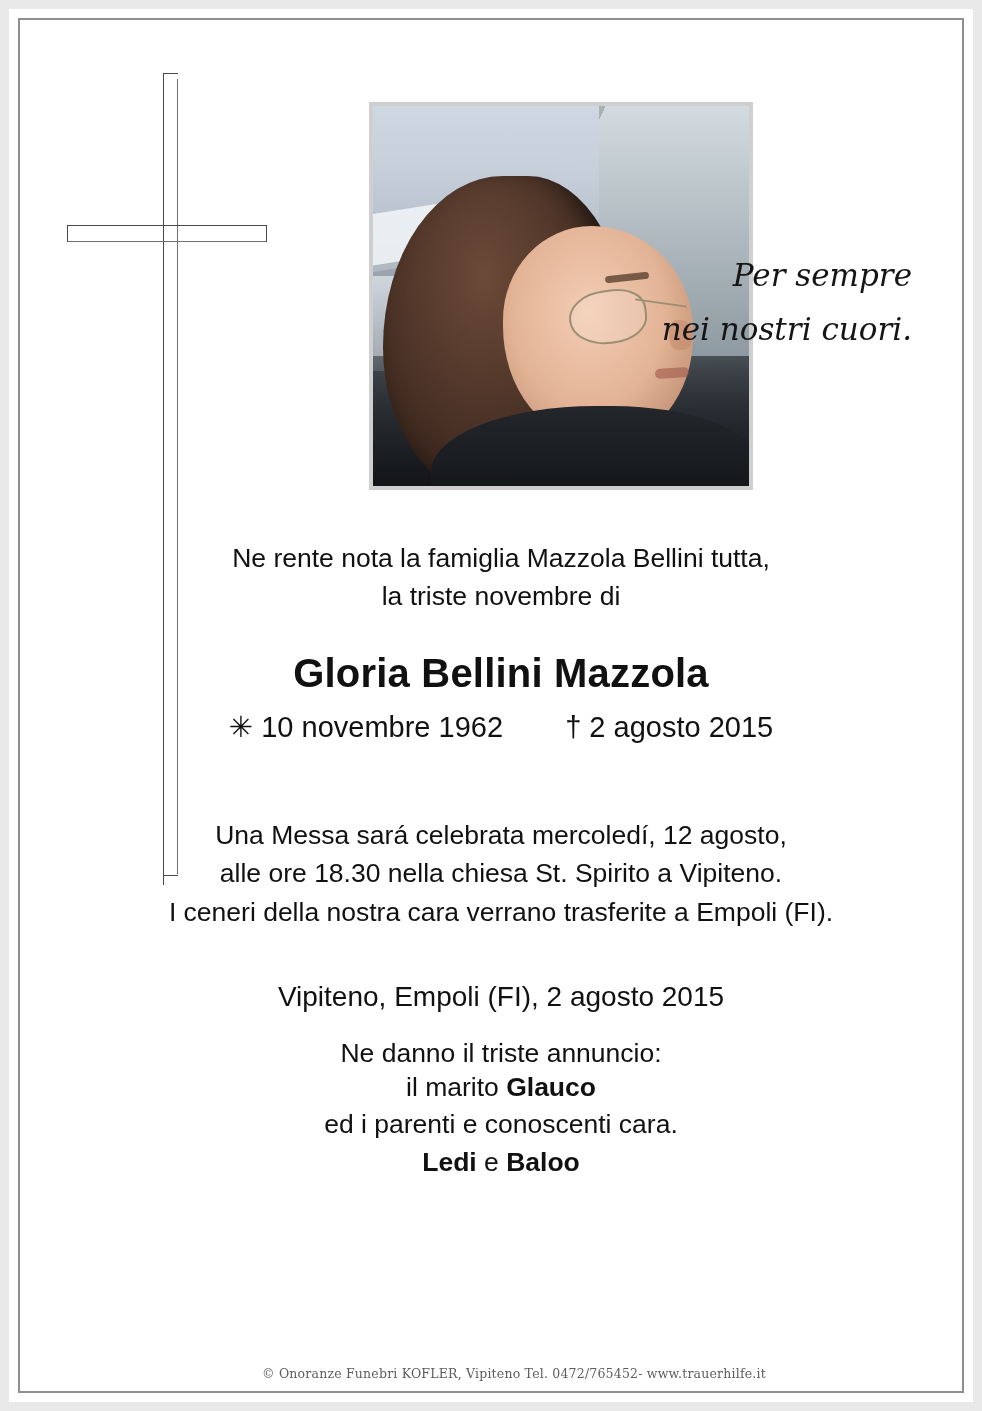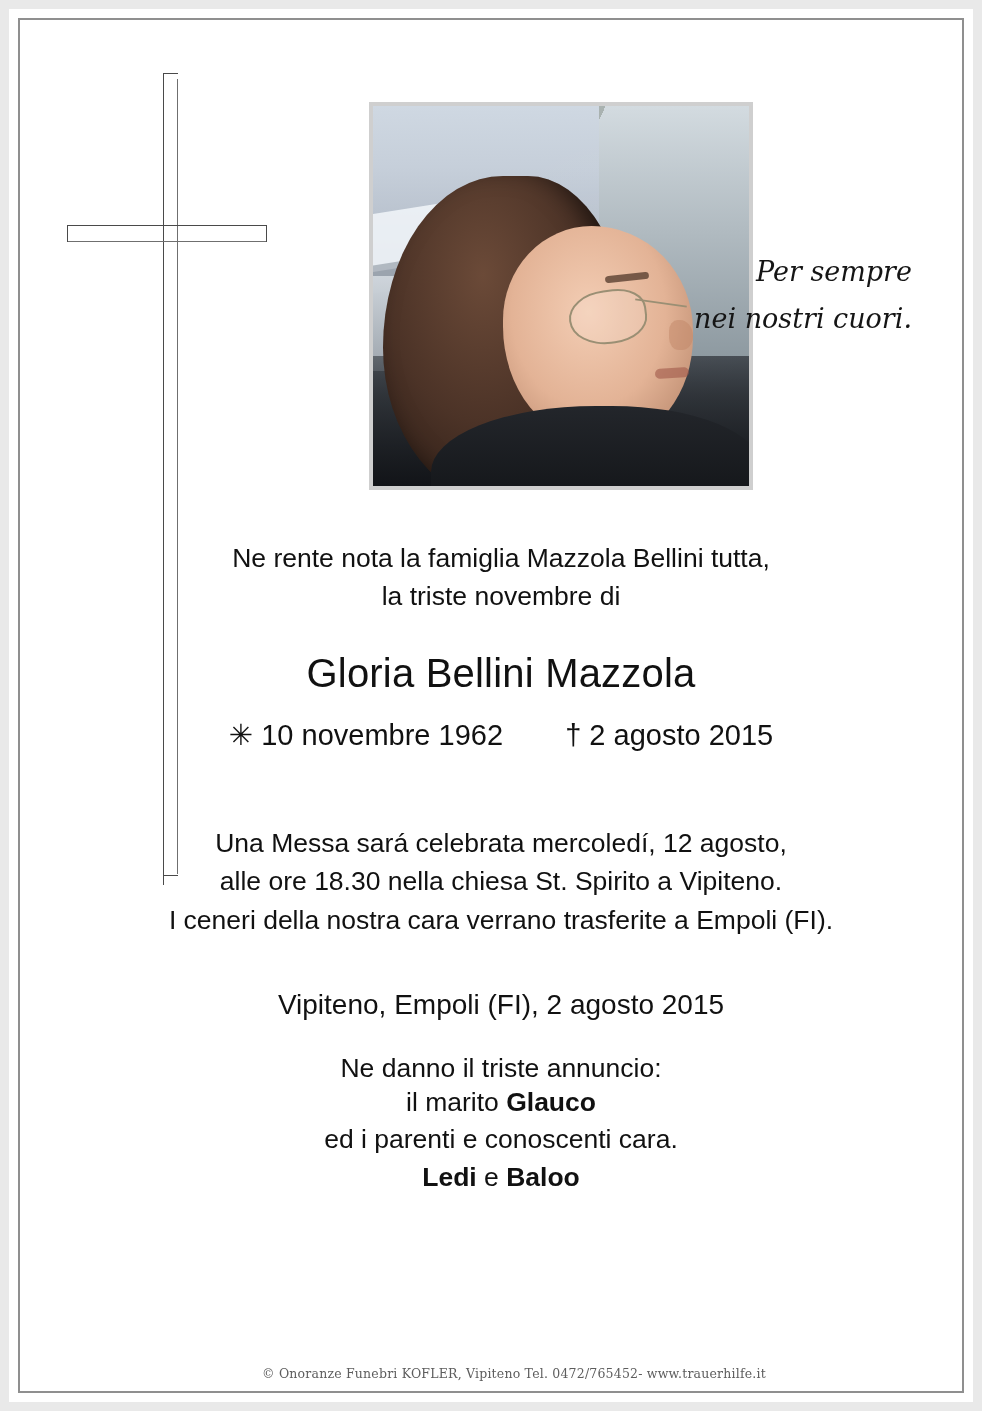--- a/index.html
+++ b/index.html
@@ -269,47 +269,47 @@
 
   
   .quote {
     position: absolute;
     right: 50px;
     top: 228px;
     width: 320px;
     text-align: right;
     font-family: "DejaVu Serif", serif;
     font-style: italic;
-    font-size: 27px;
+    font-size: 31px;
     line-height: 1.75;
     color: #151515;
   }
 
   
   .content {
     position: absolute;
     left: 80px;
     right: 60px;
     top: 520px;
     text-align: center;
   }
   .intro {
     font-size: 26.5px;
     line-height: 1.42;
     color: #111;
   }
   .name {
     margin-top: 36px;
     font-size: 40px;
-    font-weight: normal;
+    font-weight: bold;
     letter-spacing: .2px;
     color: #111;
   }
   .dates {
-    margin-top: 22px;
+    margin-top: 14px;
     font-size: 29px;
     color: #111;
     text-align: center;
   }
   .dates .sep {
     display: inline-block;
     width: 46px;
   }
   .service {
     margin-top: 72px;
@@ -317,21 +317,21 @@
     line-height: 1.44;
     color: #111;
   }
   .place-date {
     margin-top: 50px;
     font-size: 28px;
     font-weight: normal;
     color: #111;
   }
   .announce {
-    margin-top: 32px;
+    margin-top: 25px;
     font-size: 26.5px;
     color: #111;
   }
   .family {
     font-size: 26.5px;
     line-height: 1.42;
     color: #111;
   }
   .family b {
     font-weight: bold;

